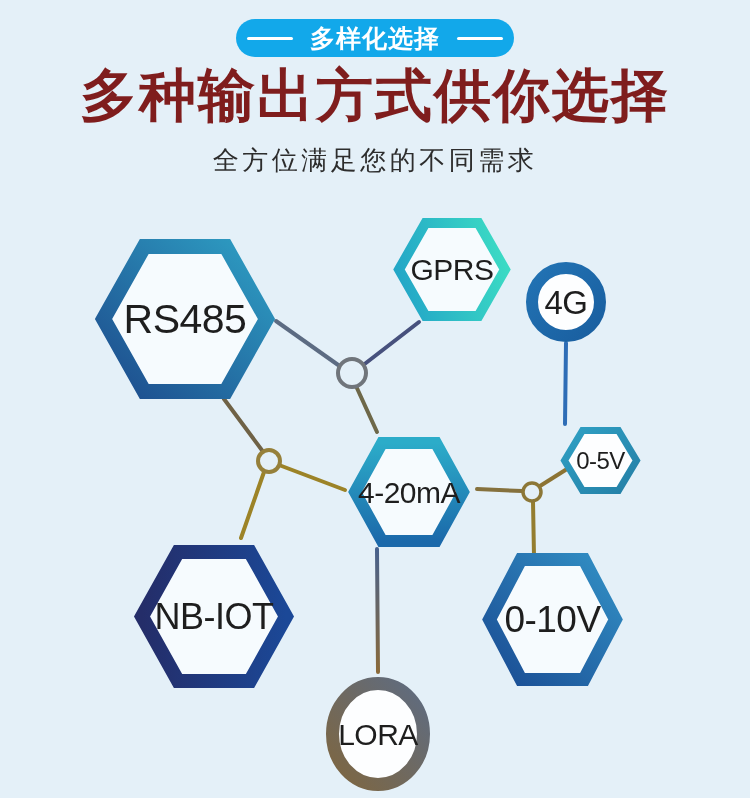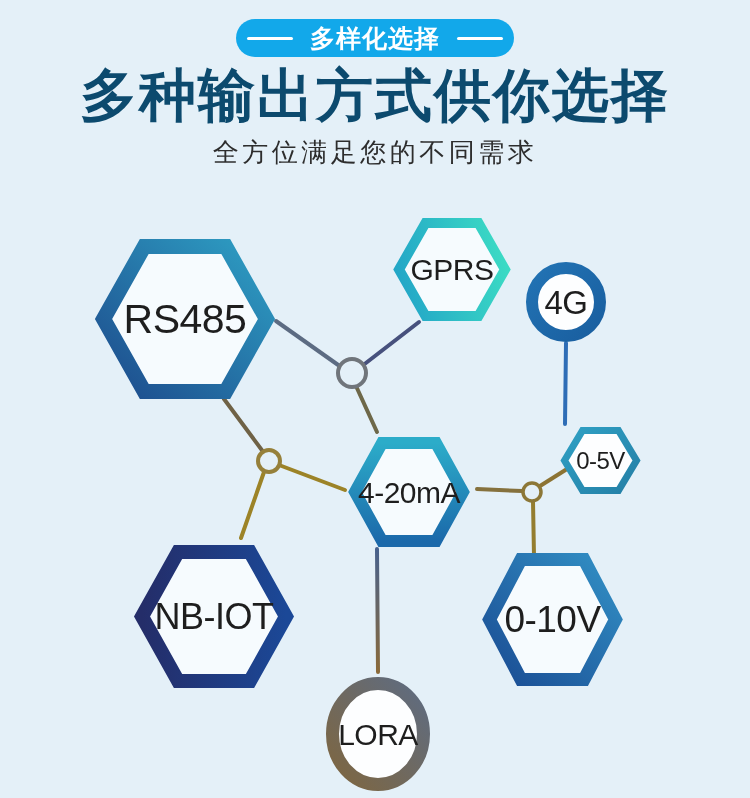--- a/index.html
+++ b/index.html
@@ -9,25 +9,25 @@
     font-family:"Liberation Sans","DejaVu Sans",sans-serif;
   }
   .header{position:relative;z-index:2;text-align:center;}
   .badge{
     margin:19px auto 0 auto;width:278px;height:38px;border-radius:19px;
     background:#12a8ea;display:flex;align-items:center;justify-content:center;gap:17px;
   }
   .badge .dash{width:46px;height:3px;background:#ffffff;border-radius:2px;}
   .badge .badge-label{color:#ffffff;font-size:25px;font-weight:700;letter-spacing:1px;line-height:1;}
   .title{
-    margin-top:9px;font-size:57px;font-weight:800;color:#0c4a6e;
+    margin-top:9px;font-size:57px;font-weight:800;color:#7f1d1d;
     letter-spacing:2px;line-height:1.05;
   }
   .subtitle{
-    margin-top:9px;font-size:26px;font-weight:400;color:#2d2d2d;letter-spacing:3.5px;
+    margin-top:17px;font-size:26px;font-weight:400;color:#2d2d2d;letter-spacing:3.5px;
   }
   svg.diagram{position:absolute;left:0;top:0;z-index:1;}
   .node-label{
     fill:#1e1e1e;font-family:"Liberation Sans","DejaVu Sans",sans-serif;
     text-anchor:middle;font-weight:500;letter-spacing:-0.5px;
   }
   .edge{stroke-width:4;stroke-linecap:round;fill:none;}
   .junction{fill:#e4f0f8;}
 </style>
 </head>

